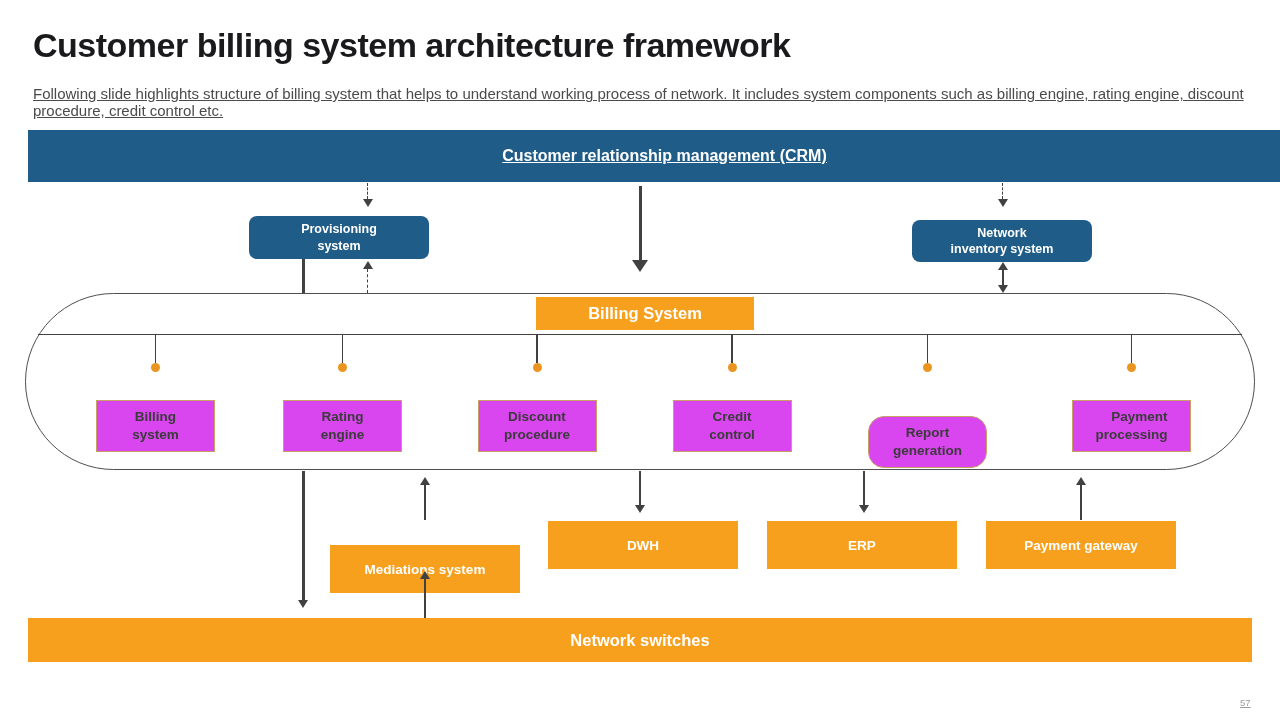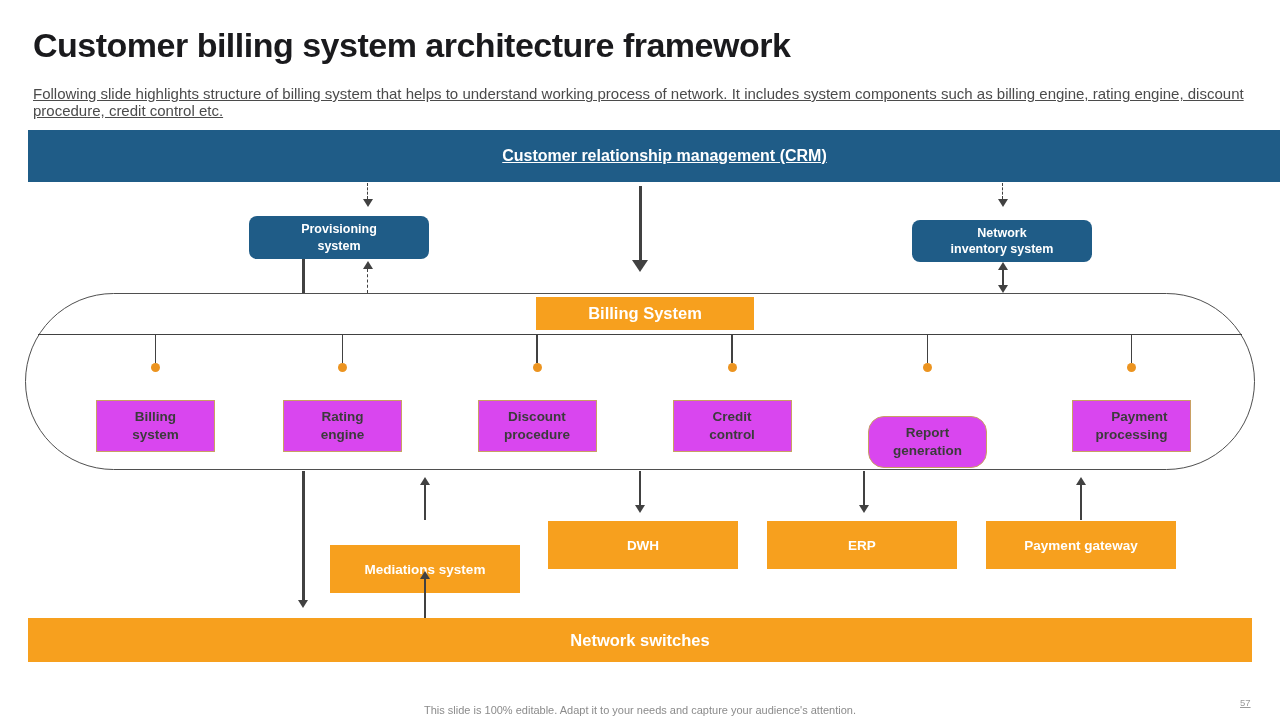--- a/index.html
+++ b/index.html
@@ -157,16 +157,15 @@
     <span>Payment gateway</span>
   </div>
 
   <div class="ah ah-up" style="left:419.5px;top:571px;"></div>
   <div class="vline" style="left:424.3px;top:579px;height:39px;"></div>
 
   <div class="banner orange-bg" style="left:28px;top:618px;width:1224px;height:44px;font-size:16.5px;">
     <span>Network switches</span>
   </div>
 
-  <div class="footer">This slide is 100% editable. Adapt it to your needs and capture your audience's attention.</div>
   <div class="pagenum">57</div>
 
 </div>
 
 </body></html>

